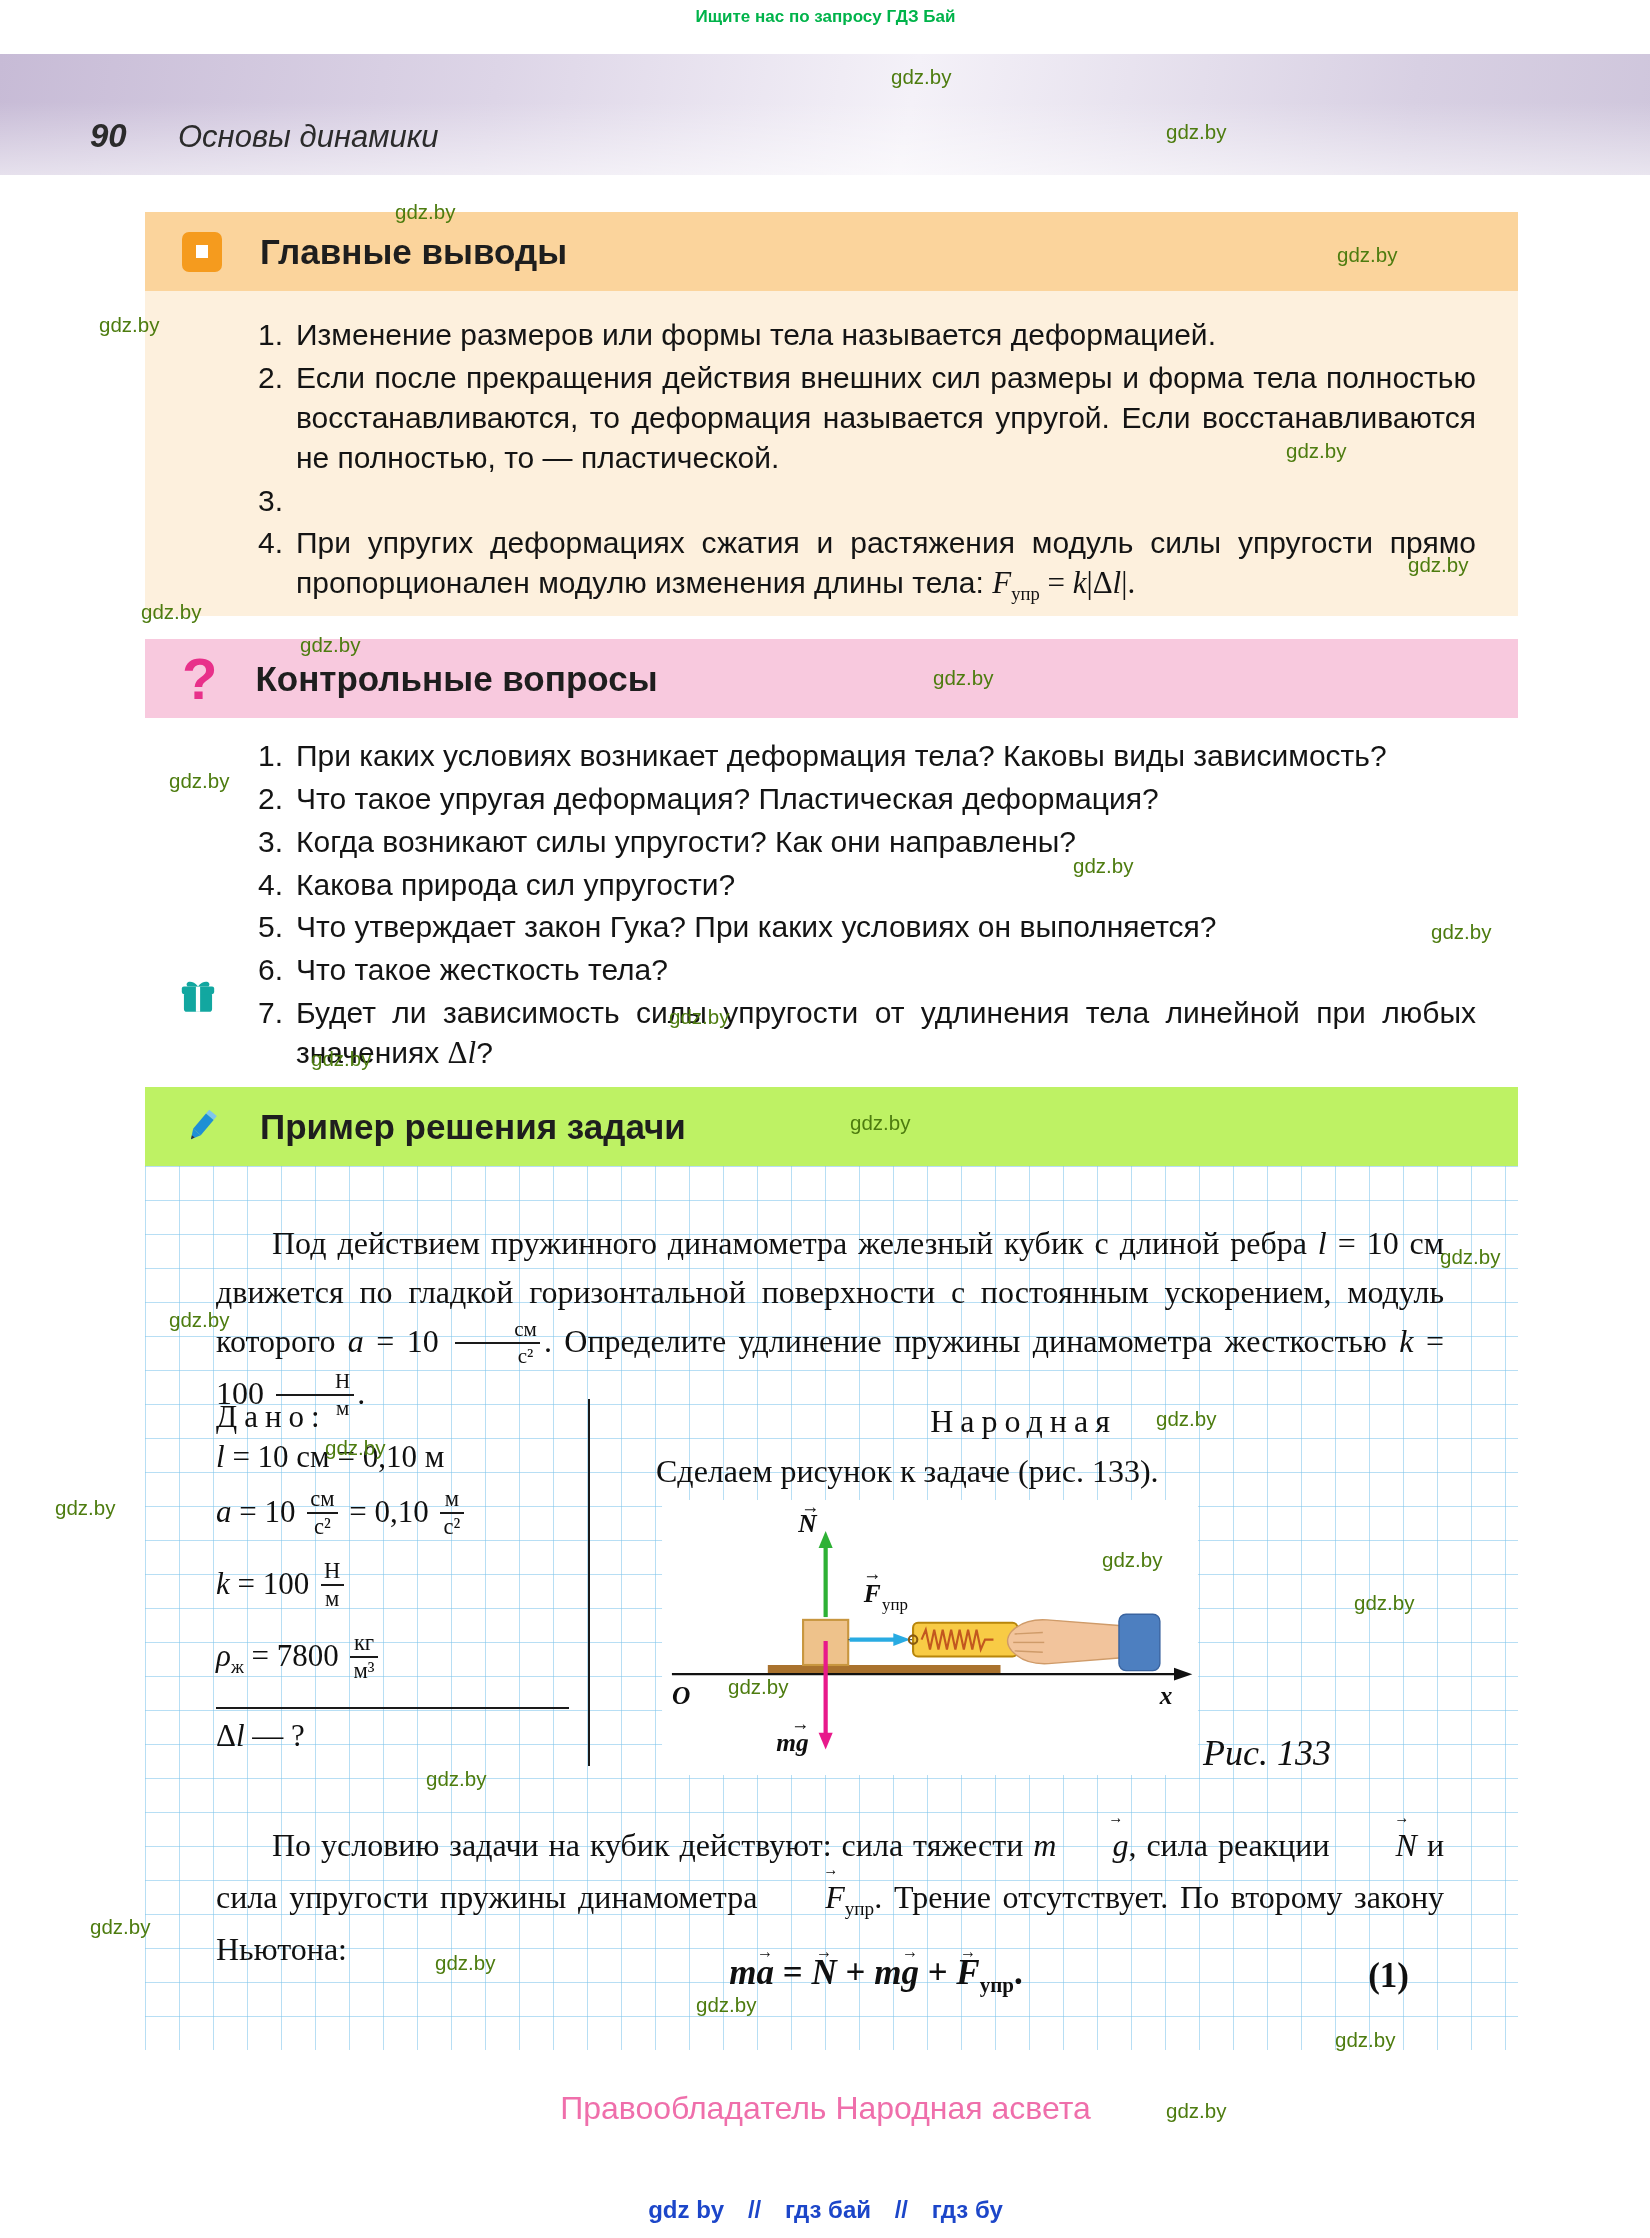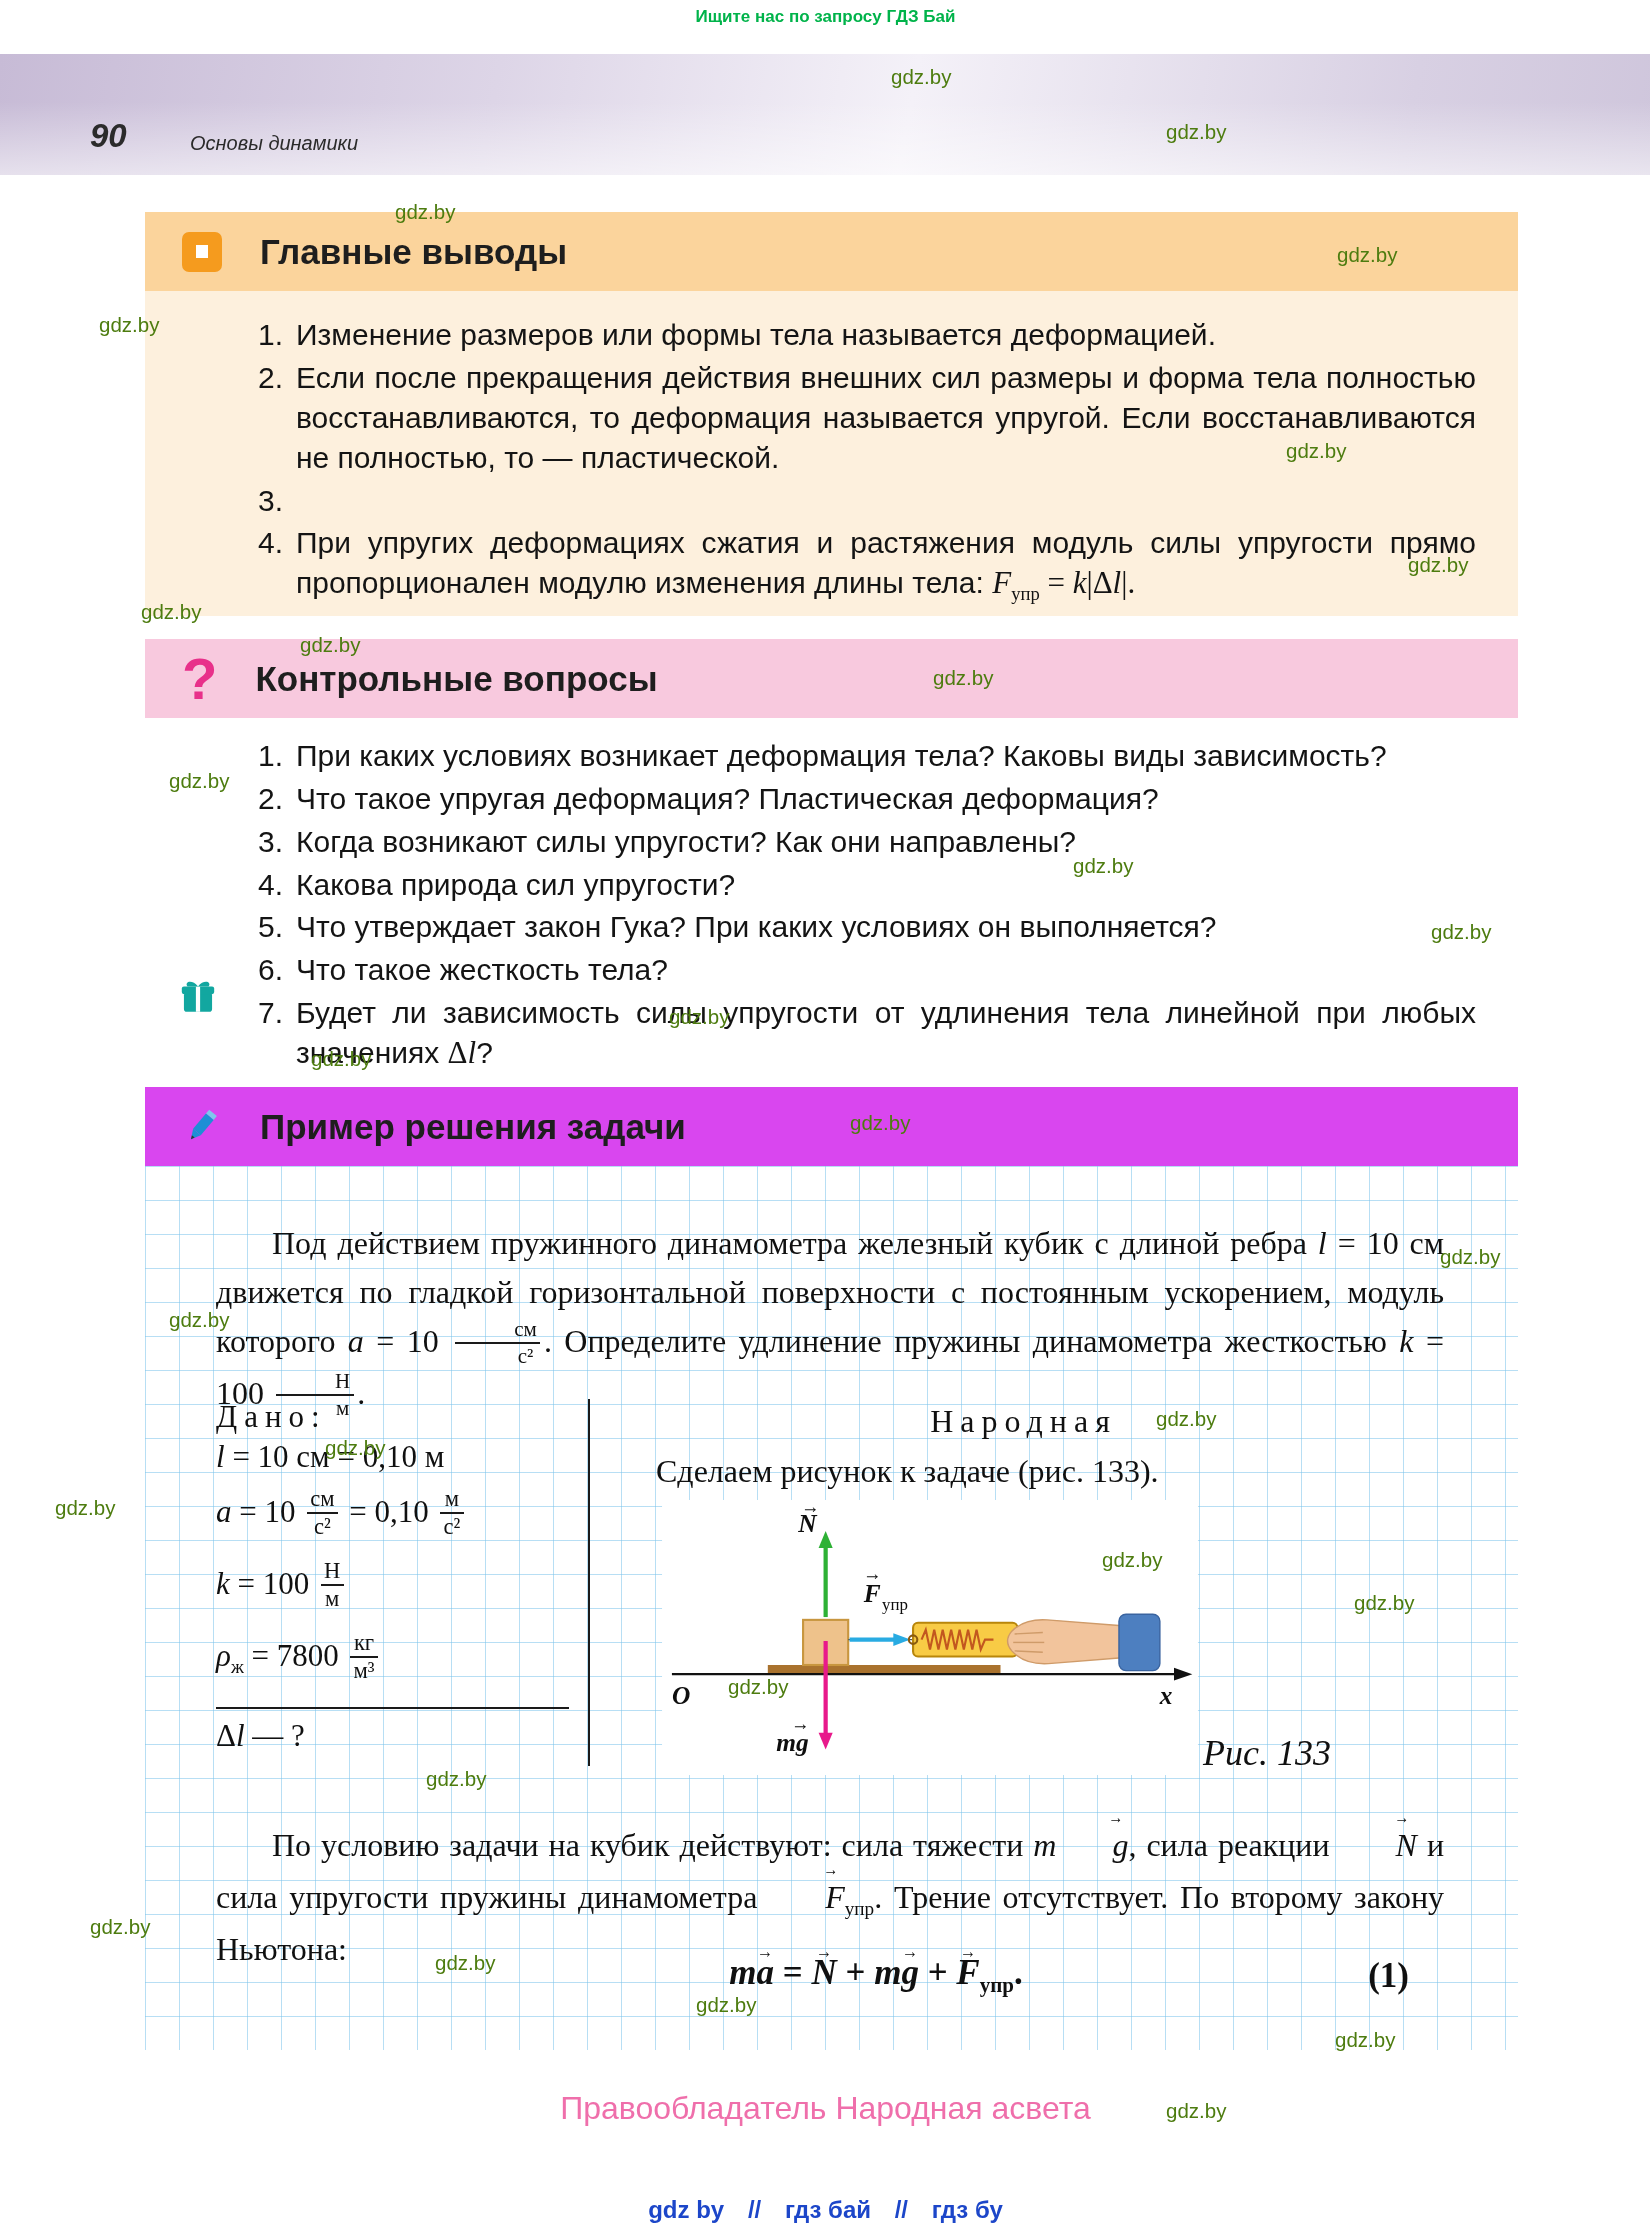--- a/index.html
+++ b/index.html
@@ -7,32 +7,32 @@
        font-family:"Liberation Sans",sans-serif;color:#111;}
 
   
   .top-banner{position:absolute;top:7px;left:0;width:100%;text-align:center;
               font-size:17px;font-weight:bold;color:#00b34a;}
   .header-band{position:absolute;top:54px;left:0;width:100%;height:121px;
                background:linear-gradient(100deg,#c7bbd6 0%,#ddd5e7 30%,#f4f1f8 55%,#d8d0e3 85%,#cfc6dc 100%);}
   .header-band::after{content:"";position:absolute;left:0;top:40%;width:100%;height:60%;
                background:linear-gradient(180deg,rgba(255,255,255,0) 0%,rgba(255,255,255,.55) 100%);}
   .page-num{position:absolute;left:90px;bottom:20px;font-size:33px;font-weight:bold;font-style:italic;color:#2b2b2b;z-index:2;}
-  .chapter{position:absolute;left:178px;bottom:20px;font-size:20px;font-style:italic;color:#2b2b2b;z-index:2;margin-left:12px;}
+  .chapter{position:absolute;left:178px;bottom:20px;font-size:31px;font-style:italic;color:#2b2b2b;z-index:2;}
 
   
   .wm{position:absolute;font-size:20.5px;color:#4d7c0f;z-index:30;pointer-events:none;}
 
   
   .block{position:absolute;left:145px;width:1373px;}
   .block-header{height:79px;display:flex;align-items:center;gap:34px;padding-left:37px;box-sizing:border-box;}
   .block-header h2{font-size:35px;font-weight:bold;color:#1e1e1e;margin:4px;}
   .hdr-orange{background:#fbd49c;}
   .hdr-pink{background:#f8c9de;}
-  .hdr-blue{background:#d946ef;}
+  .hdr-blue{background:#bef264;}
   .body-orange{background:#fdf0dd;height:325px;box-sizing:border-box;padding:24px 42px 0 113px;}
   .body-white{background:#ffffff;height:356px;box-sizing:border-box;padding:18.3px 42px 0 113px;position:relative;}
   .body-grid{position:relative;height:884px;background-color:#ffffff;
      background-image:linear-gradient(to right,rgba(125,196,235,.55) 1.4px,transparent 1.4px),
                       linear-gradient(to bottom,rgba(125,196,235,.55) 1.4px,transparent 1.4px);
      background-size:34px 34px;}
 
   .icon-square{width:40px;height:40px;background:#f59b1e;border-radius:7px;display:flex;
                align-items:center;justify-content:center;flex:0 0 auto;}
   .icon-square .inner{width:12.7px;height:12.7px;background:#ffffff;}

